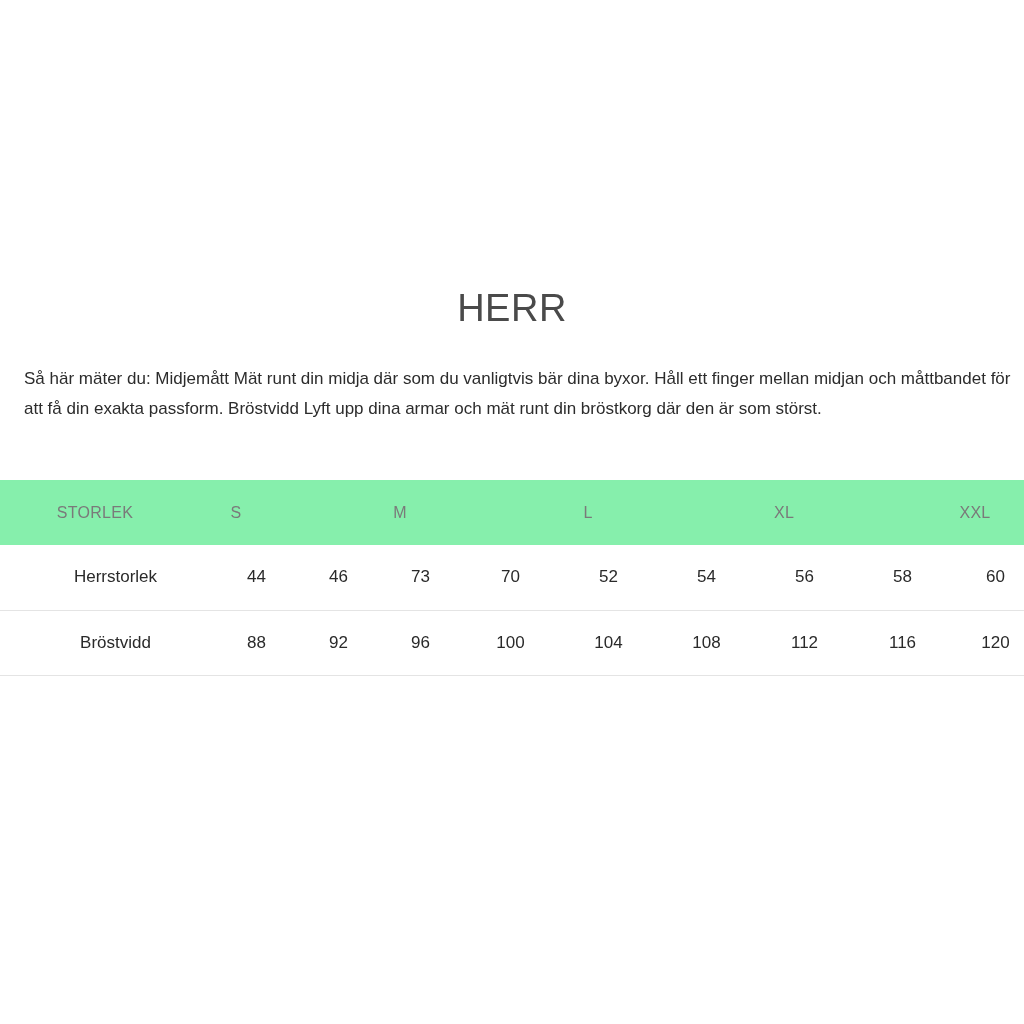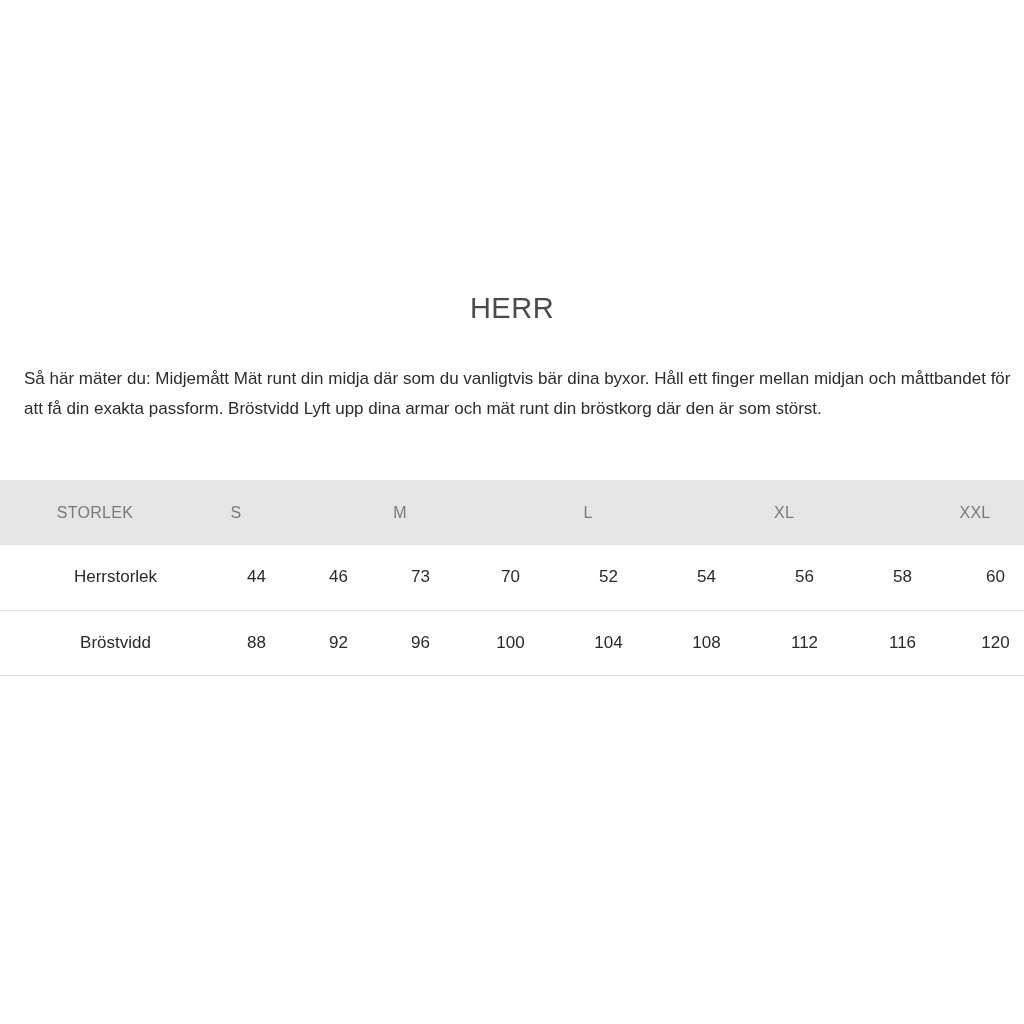--- a/index.html
+++ b/index.html
@@ -15,21 +15,21 @@
       position: relative;
       width: 1024px;
       height: 1024px;
     }
     .title {
       position: absolute;
       top: 290px;
       left: 0;
       width: 1024px;
       text-align: center;
-      font-size: 29px;
+      font-size: 38px;
       font-weight: 300;
       color: #4a4a4a;
       letter-spacing: 0.5px;
       margin: 0;
       line-height: 36px;
     }
     .description {
       position: absolute;
       top: 354px;
       left: 14px;
@@ -45,21 +45,21 @@
       left: 0;
       width: 1024px;
       border-collapse: collapse;
       table-layout: fixed;
     }
     .size-table th, .size-table td {
       text-align: center;
       padding: 0;
     }
     .size-table thead tr {
-      background: #e5e5e5;
+      background: #86efac;
       height: 65px;
     }
     .size-table th {
       font-weight: normal;
       font-size: 16px;
       color: #7a7a7a;
       letter-spacing: 0.3px;
     }
     .size-table tbody tr {
       height: 65px;

